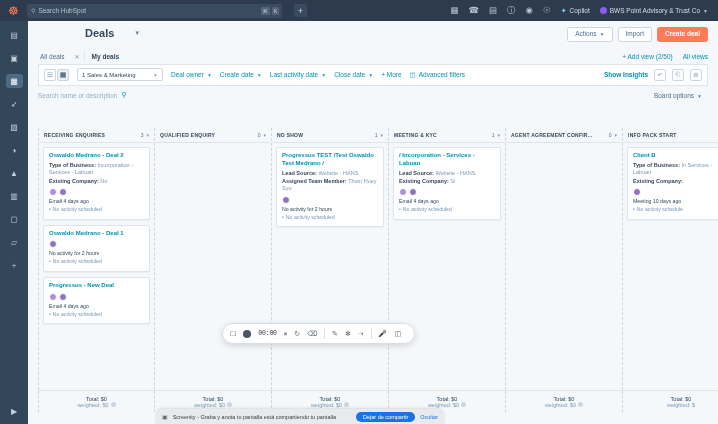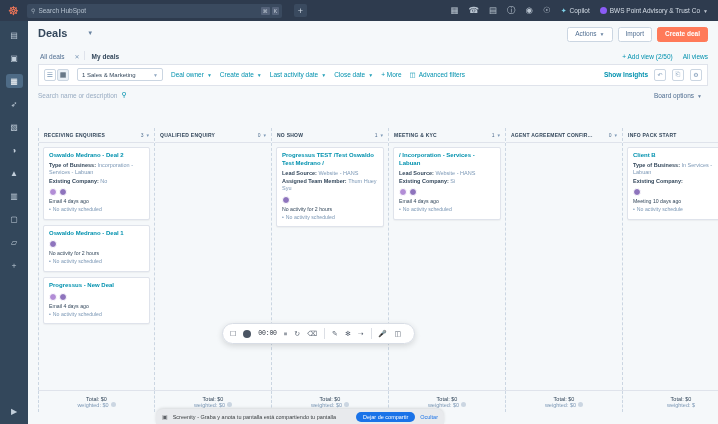--- a/index.html
+++ b/index.html
@@ -80,21 +80,21 @@
     position: absolute; top: 21px; left: 28px; right: 0; bottom: 0;
     background: #f5f8fa; overflow: hidden;
   }
 
   
   .page-head {
     padding: 6px 10px 0 10px; display: flex; align-items: flex-start;
   }
   .page-title {
     font-size: 11px; font-weight: bold; color: #33475b;
-    display: flex; align-items: center; gap: 20px;
+    display: flex; align-items: center; gap: 20px; margin-left: 47px;
   }
   .page-title .caret { color: #516f90; font-size: 6px; }
   .head-actions { margin-left: auto; display: flex; gap: 5px; }
   .btn {
     font-size: 6.5px; border-radius: 2.5px; padding: 3px 7px;
     line-height: 1; white-space: nowrap; display: flex;
     align-items: center; gap: 3px;
   }
   .btn-secondary {
     border: 1px solid #cbd6e2; background: #fff; color: #506e91;

